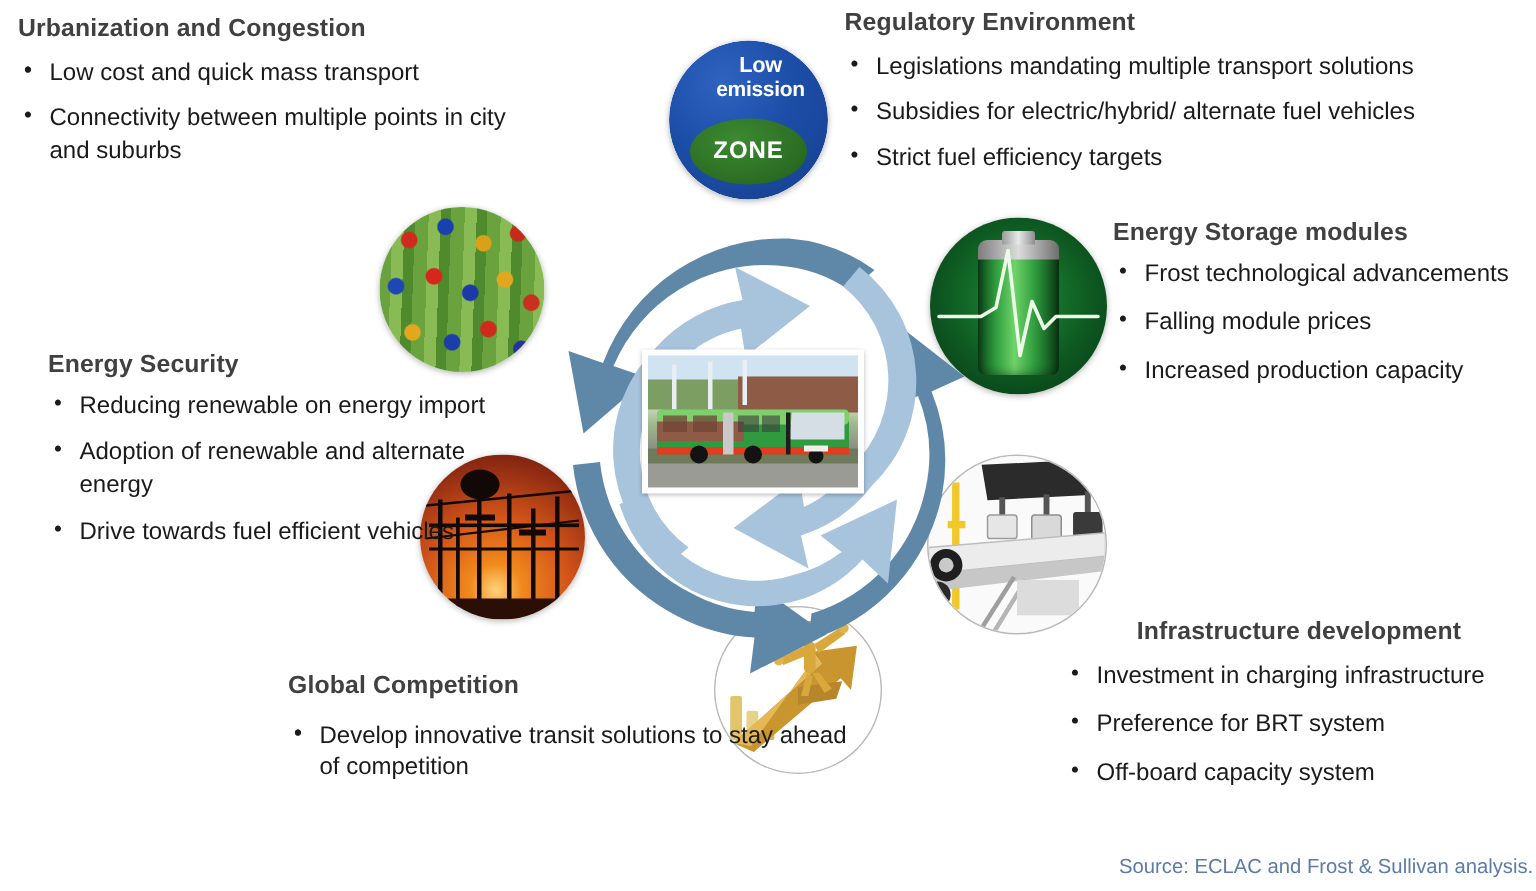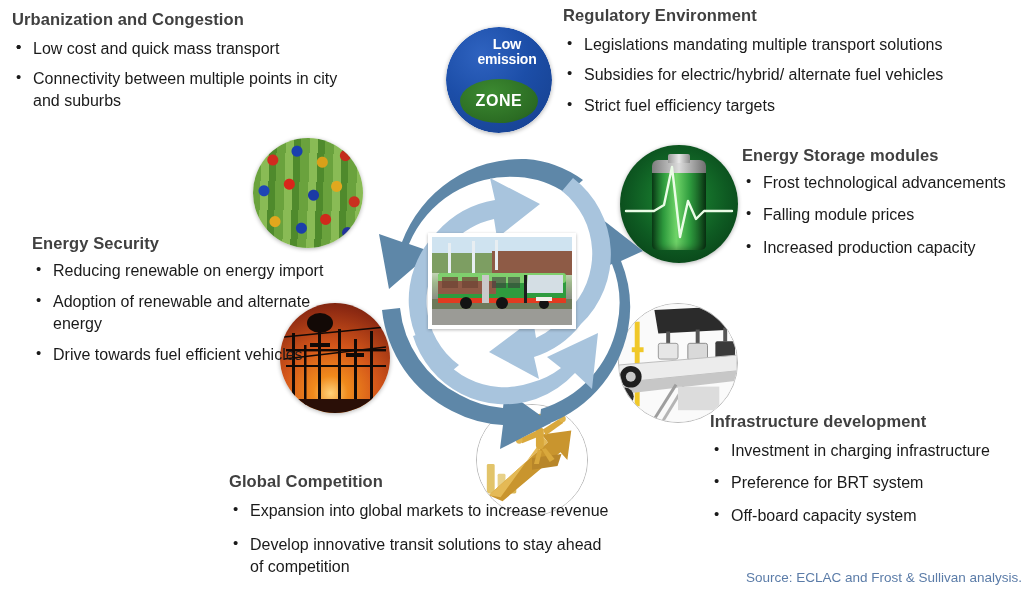--- a/index.html
+++ b/index.html
@@ -38,27 +38,27 @@
   .block li:last-child { margin-bottom: 0; }
   .block li .bullet {
     position: absolute; left: 4px; top: -1px;
     font-size: 15px; line-height: 1.34; color: #1a1a1a;
   }
 
   #blk-urban   { left: 12px;  top: 10px;  width: 340px; }
   #blk-reg     { left: 563px; top: 6px;   width: 450px; }
   #blk-storage { left: 742px; top: 146px; width: 282px; }
   #blk-energy  { left: 22px;  top: 234px; width: 320px; margin-left: 10px; }
-  #blk-global  { left: 192px; top: 472px; width: 380px; margin-left: 37px; }
+  #blk-global  { left: 192px; top: 448px; width: 380px; }
   #blk-infra   { left: 710px; top: 412px; width: 312px; }
 
   #blk-urban h2   { margin-bottom: 9px; }
   #blk-reg h2     { margin-bottom: 9px; }
   #blk-global h2  { margin-bottom: 9px; }
-  #blk-infra h2   { margin-bottom: 9px; }
+  #blk-infra h2   { margin-bottom: 9px; text-align: center; }
   #blk-storage li { margin-bottom: 11px; }
   #blk-energy li  { margin-bottom: 10px; }
   #blk-global li  { margin-bottom: 13px; }
   #blk-infra li   { margin-bottom: 11px; }
 
   
   #source {
     position: absolute;
     left: 746px; top: 570px;
     font-size: 13.5px;
@@ -453,21 +453,21 @@
     <ul>
       <li><span class="bullet">•</span><span>Reducing renewable on energy import</span></li>
       <li><span class="bullet">•</span><span>Adoption of renewable and alternate energy</span></li>
       <li><span class="bullet">•</span><span>Drive towards fuel efficient vehicles</span></li>
     </ul>
   </div>
 
   <div class="block" id="blk-global">
     <h2>Global Competition</h2>
     <ul>
-      <li><span class="bullet">•</span><span>Expansion into global markets to increase revenue</span></li>
+      <li><span class="bullet">•</span></li>
       <li><span class="bullet">•</span><span>Develop innovative transit solutions to stay ahead of competition</span></li>
     </ul>
   </div>
 
   <div class="block" id="blk-infra">
     <h2>Infrastructure development</h2>
     <ul>
       <li><span class="bullet">•</span><span>Investment in charging infrastructure</span></li>
       <li><span class="bullet">•</span><span>Preference  for BRT system</span></li>
       <li><span class="bullet">•</span><span>Off-board capacity system</span></li>

